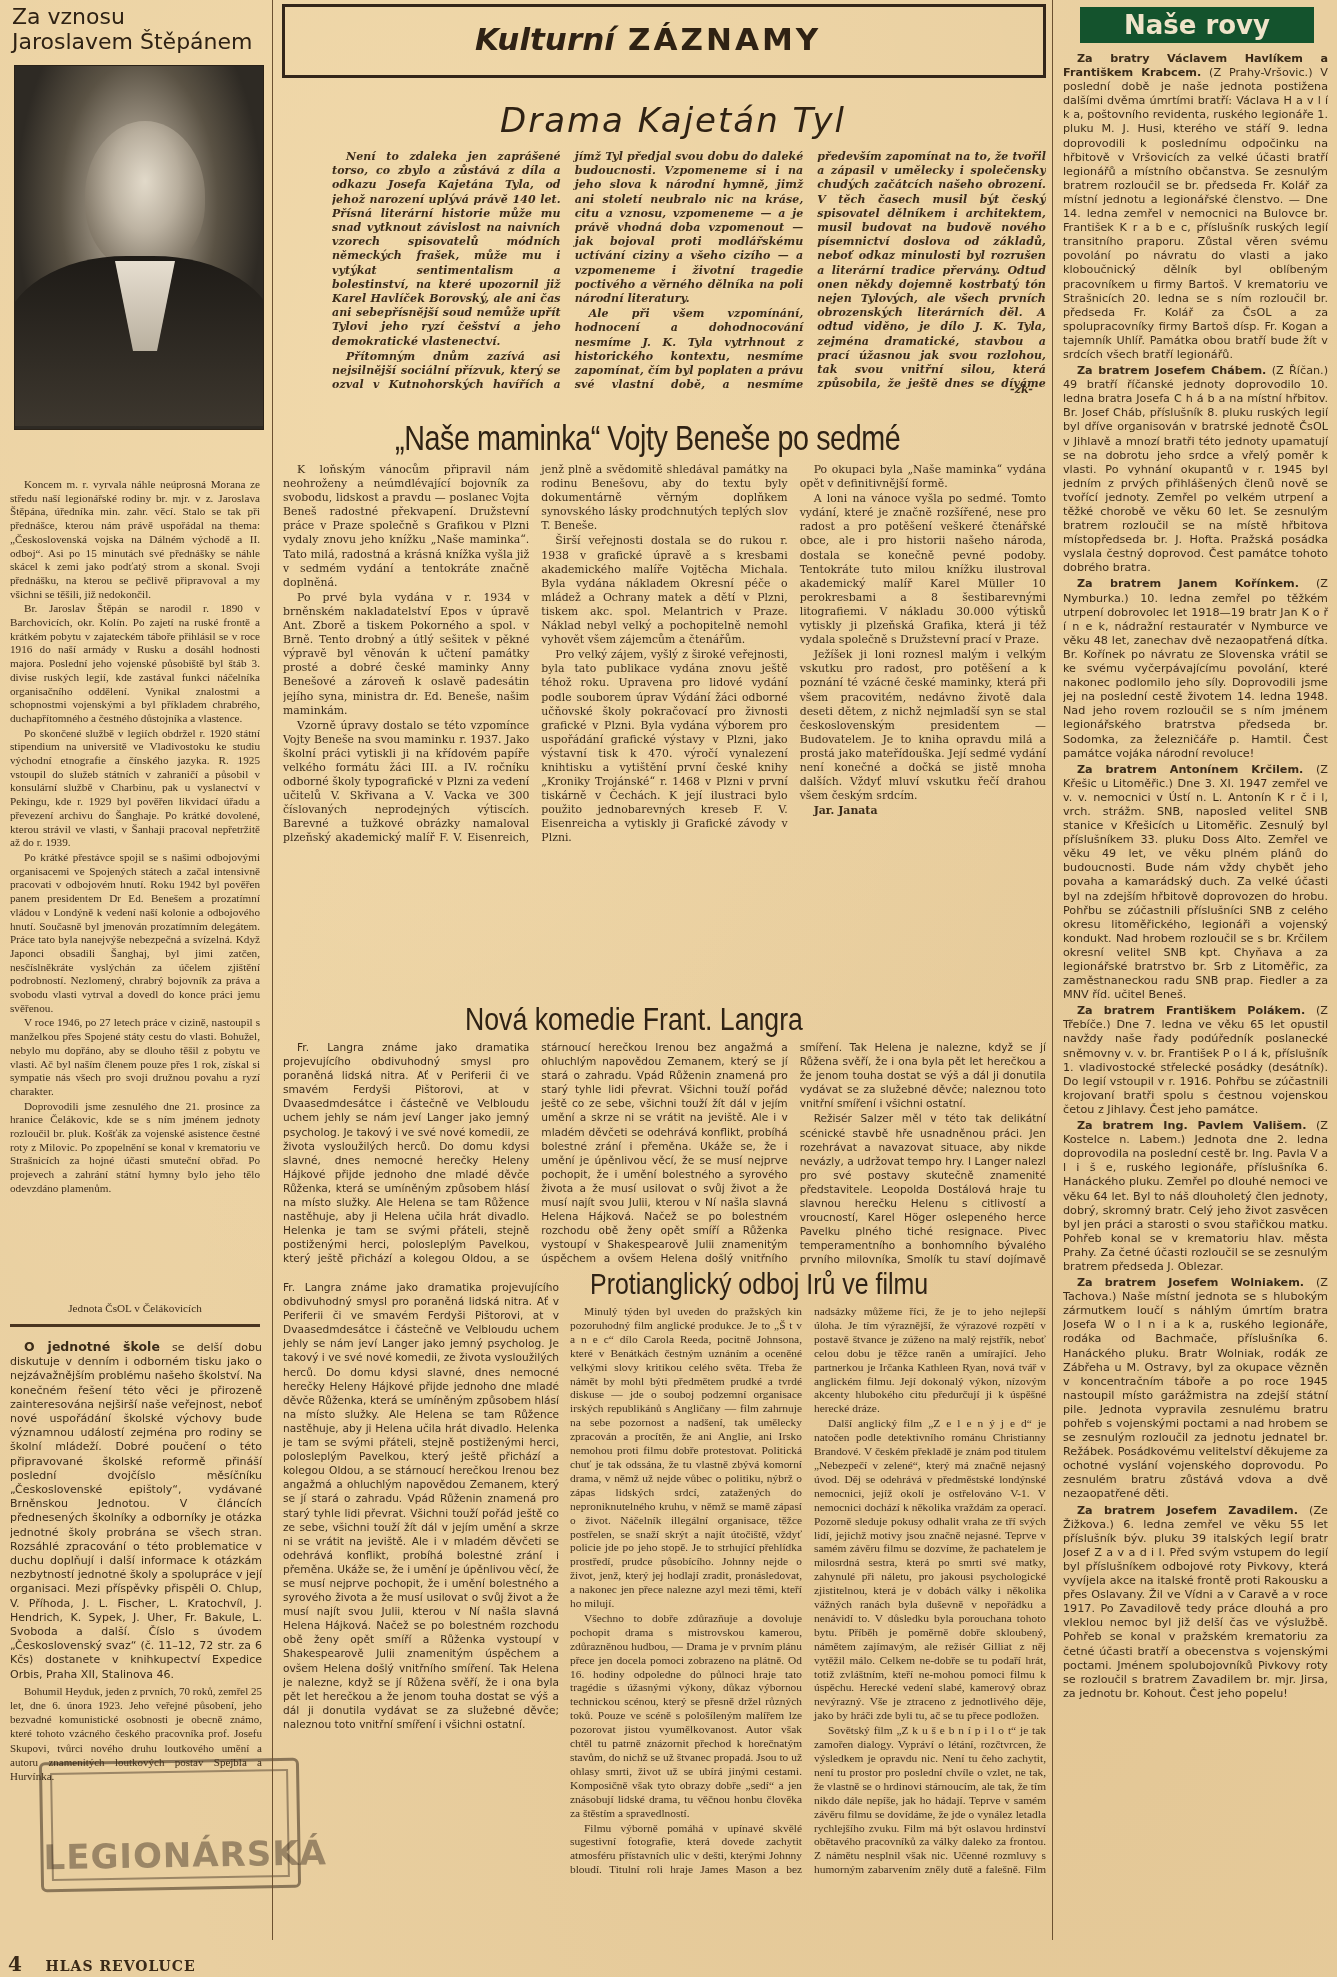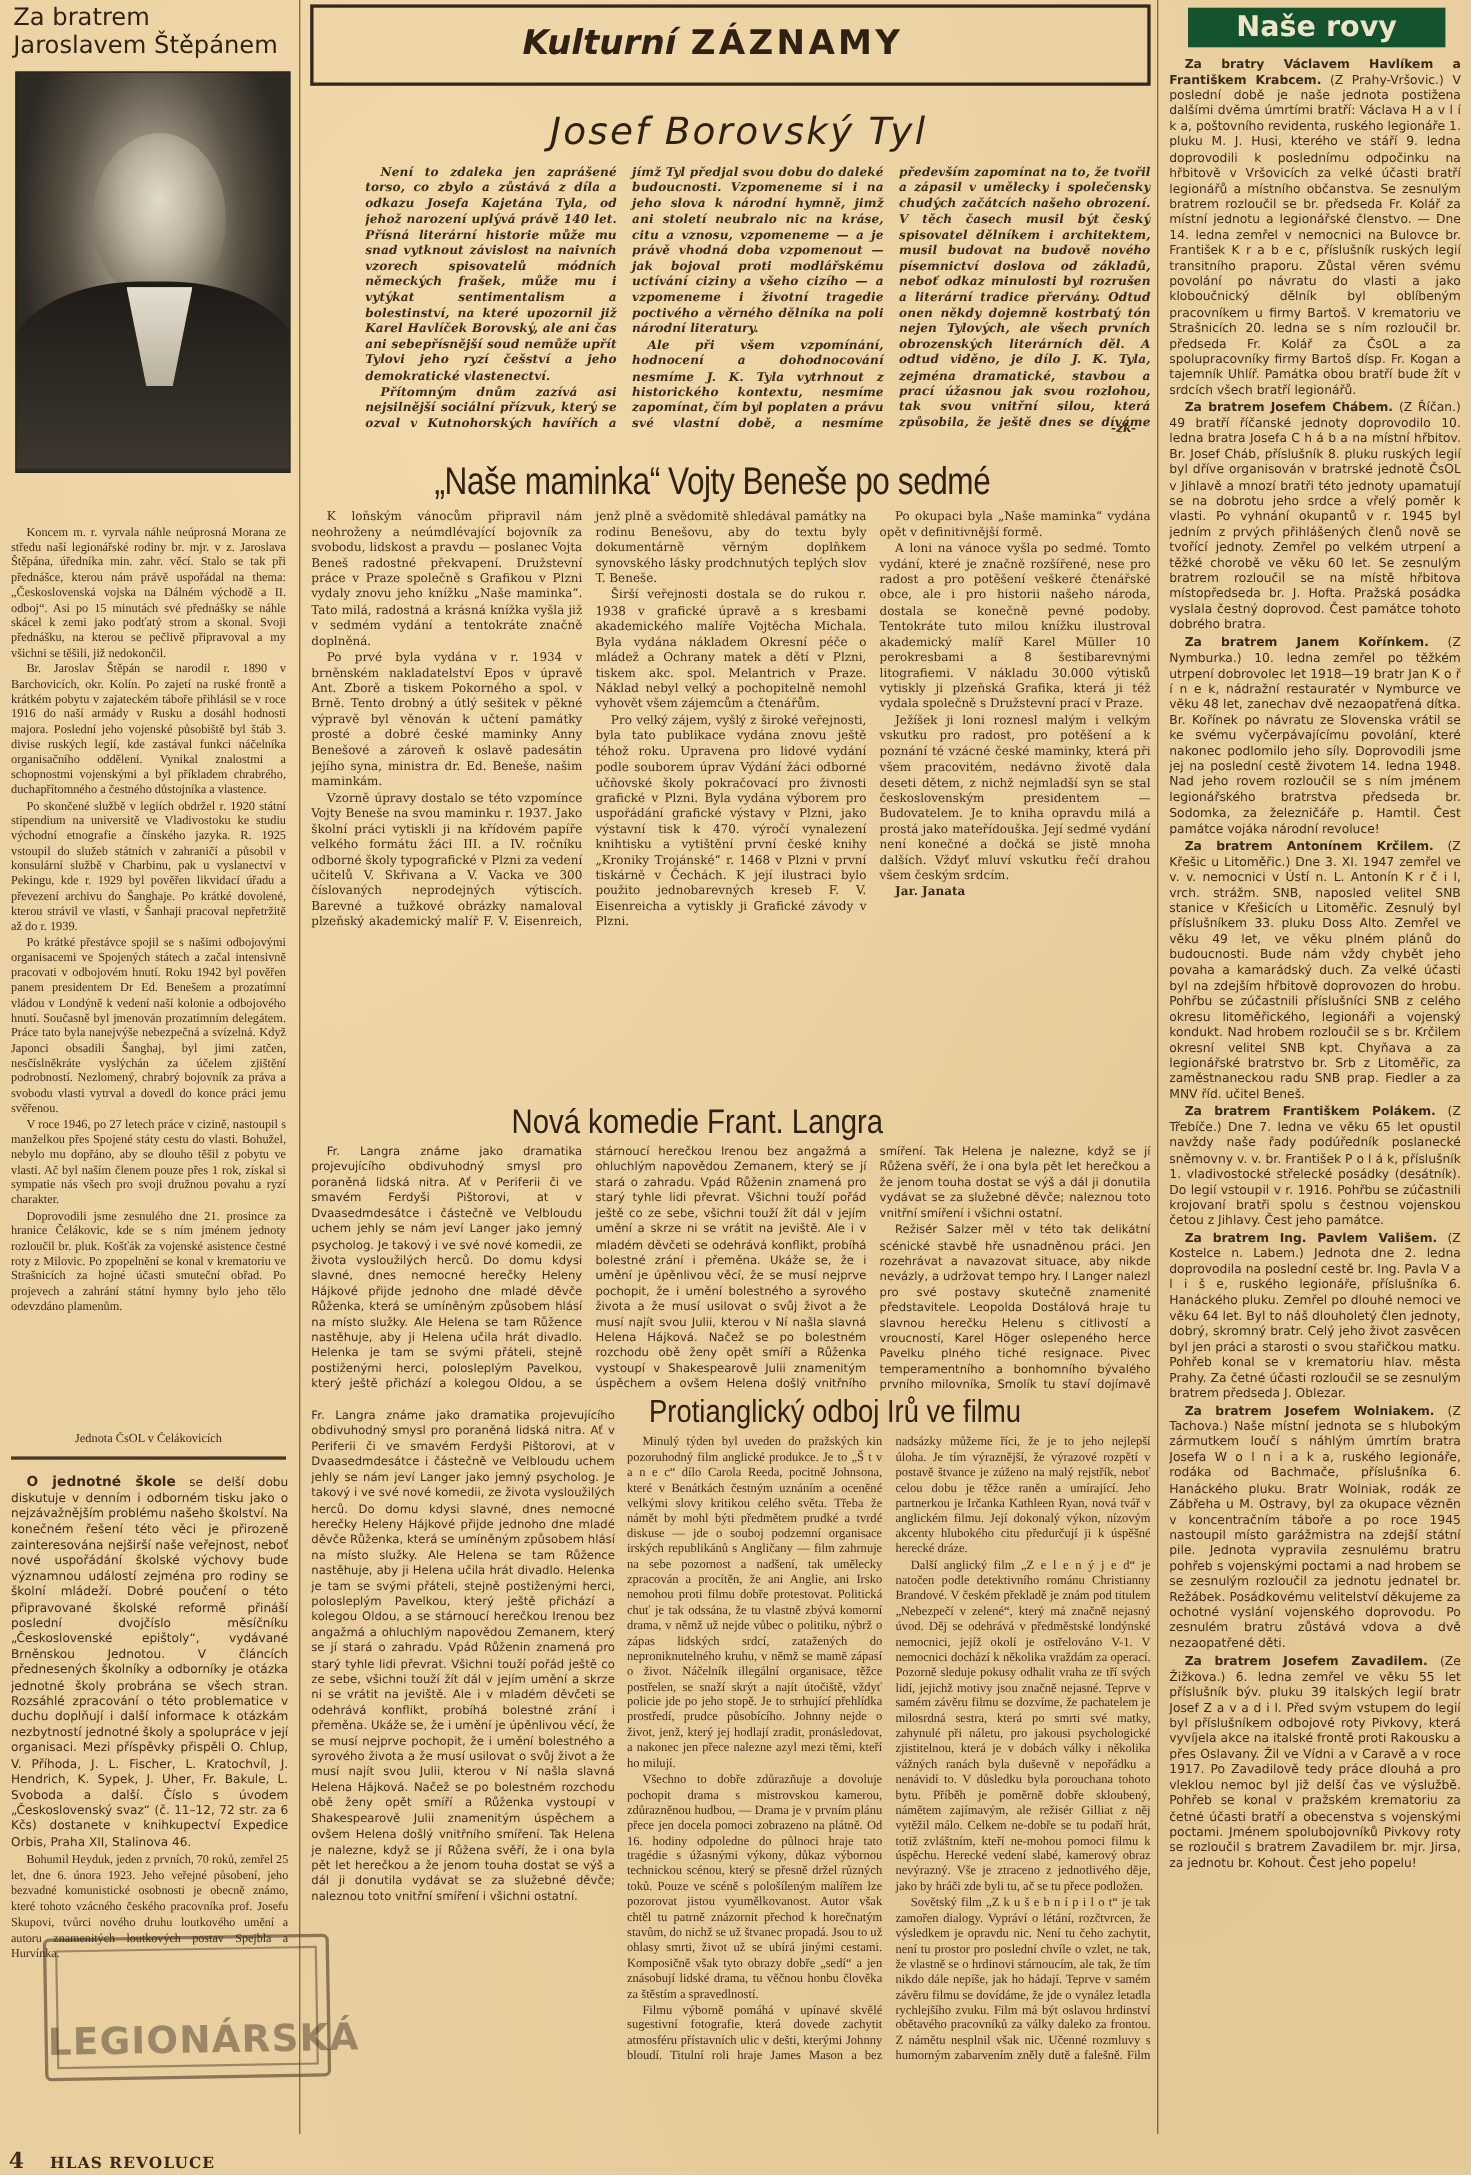--- a/index.html
+++ b/index.html
@@ -56,21 +56,21 @@
     font-family: "DejaVu Sans", sans-serif; font-weight: bold;
   }
   .banner-box {
     border: 3px solid #33261a; border-left-width: 3px;
   }
 </style>
 </head>
 <body>
 
 <div class="abs sans-head" style="left:12px; top:4px; width:300px; font-size:22px; line-height:25px;">
-  <div>Za bratrem</div>
+  <div>Za vznosu</div>
   <div>Jaroslavem Štěpánem</div>
 </div>
 
 <div class="abs photo" style="left:14px; top:65px; width:250px; height:365px; overflow:hidden;">
   <div class="face" style="left:70px;"></div>
   <div class="suit" style="left:-10px; width:270px;"></div>
   <div class="collar" style="left:100px;"></div>
 </div>
 
 <div class="abs col-text" style="left:10px; top:438px; width:250px; height:870px; font-size:11.2px; line-height:13.7px;margin-top:40px;">
@@ -104,21 +104,21 @@
 
 <div class="rule-v" style="left:272px; top:0; height:1940px;"></div>
 
 <div class="abs banner-box" style="left:282px; top:4px; width:764px; height:74px;">
   <div style="position:absolute; left:190px; top:14px; white-space:nowrap;">
     <span style="font-family:'DejaVu Sans', sans-serif; font-style:italic; font-weight:bold; font-size:31px; color:#2f2214;">Kulturní</span>
     <span style="font-family:'DejaVu Sans', sans-serif; font-weight:bold; font-size:31px; letter-spacing:3px; color:#2f2214; margin-left:8px;">ZÁZNAMY</span>
   </div>
 </div>
 
-<div class="abs" style="left:500px; top:100px; font-family:'DejaVu Sans', sans-serif; font-style:italic; font-size:34px; letter-spacing:2px; color:#2f2214;">Josef Borovský Tyl</div>
+<div class="abs" style="left:500px; top:100px; font-family:'DejaVu Sans', sans-serif; font-style:italic; font-size:34px; letter-spacing:2px; color:#2f2214;">Drama Kajetán Tyl</div>
 
 <div class="abs col-text italic-bold" style="left:332px; top:150px; width:714px; height:245px; column-count:3; column-gap:14px; text-align:justify;">
   <p>Není to zdaleka jen zaprášené torso, co zbylo a zůstává z díla a odkazu Josefa Kajetána Tyla, od jehož narození uplývá právě 140 let. Přísná literární historie může mu snad vytknout závislost na naivních vzorech spisovatelů módních německých frašek, může mu i vytýkat sentimentalism a bolestinství, na které upozornil již Karel Havlíček Borovský, ale ani čas ani sebepřísnější soud nemůže upřít Tylovi jeho ryzí češství a jeho demokratické vlastenectví.</p>
   <p>Přítomným dnům zazívá asi nejsilnější sociální přízvuk, který se ozval v Kutnohorských havířích a jímž Tyl předjal svou dobu do daleké budoucnosti. Vzpomeneme si i na jeho slova k národní hymně, jimž ani století neubralo nic na kráse, citu a vznosu, vzpomeneme — a je právě vhodná doba vzpomenout — jak bojoval proti modlářskému uctívání ciziny a všeho cizího — a vzpomeneme i životní tragedie poctivého a věrného dělníka na poli národní literatury.</p>
   <p>Ale při všem vzpomínání, hodnocení a dohodnocování nesmíme J. K. Tyla vytrhnout z historického kontextu, nesmíme zapomínat, čím byl poplaten a právu své vlastní době, a nesmíme především zapomínat na to, že tvořil a zápasil v umělecky i společensky chudých začátcích našeho obrození. V těch časech musil být český spisovatel dělníkem i architektem, musil budovat na budově nového písemnictví doslova od základů, neboť odkaz minulosti byl rozrušen a literární tradice přervány. Odtud onen někdy dojemně kostrbatý tón nejen Tylových, ale všech prvních obrozenských literárních děl. A odtud viděno, je dílo J. K. Tyla, zejména dramatické, stavbou a prací úžasnou jak svou rozlohou, tak svou vnitřní silou, která způsobila, že ještě dnes se díváme na jeho dramata nikoli pouze s povinnou úctou.</p>
 </div>
 <div class="abs italic-bold" style="left:1010px; top:383px;">-zk-</div>
 
 <div class="abs" style="left:395px; top:418px; font-family:'Liberation Sans', sans-serif; font-size:35px; letter-spacing:-0.5px; transform:scaleX(0.82); transform-origin:left; color:#2f2214; white-space:nowrap;">„Naše maminka“ Vojty Beneše po sedmé</div>
 

